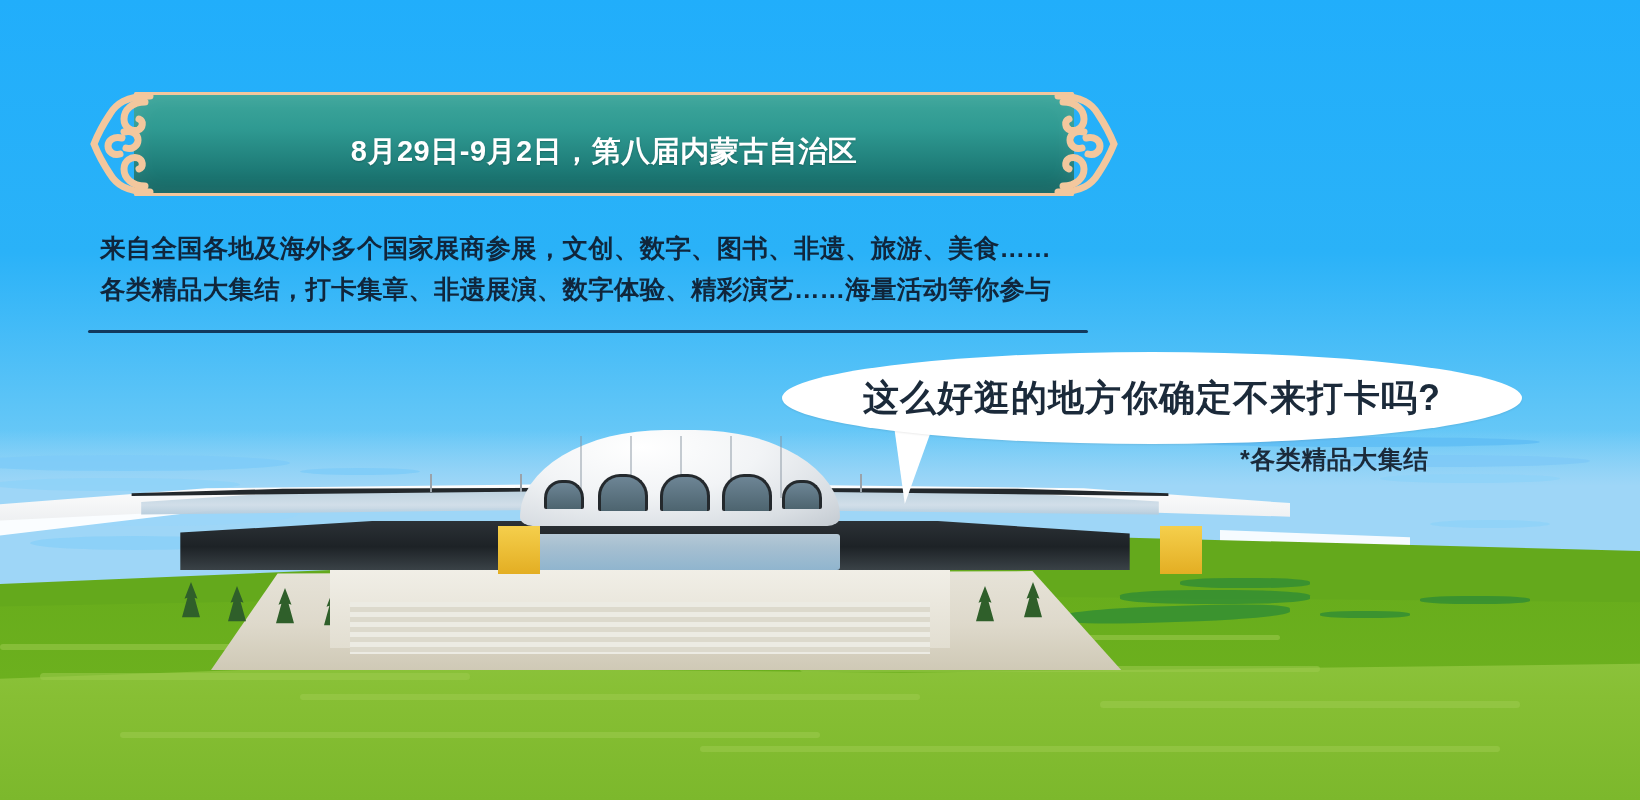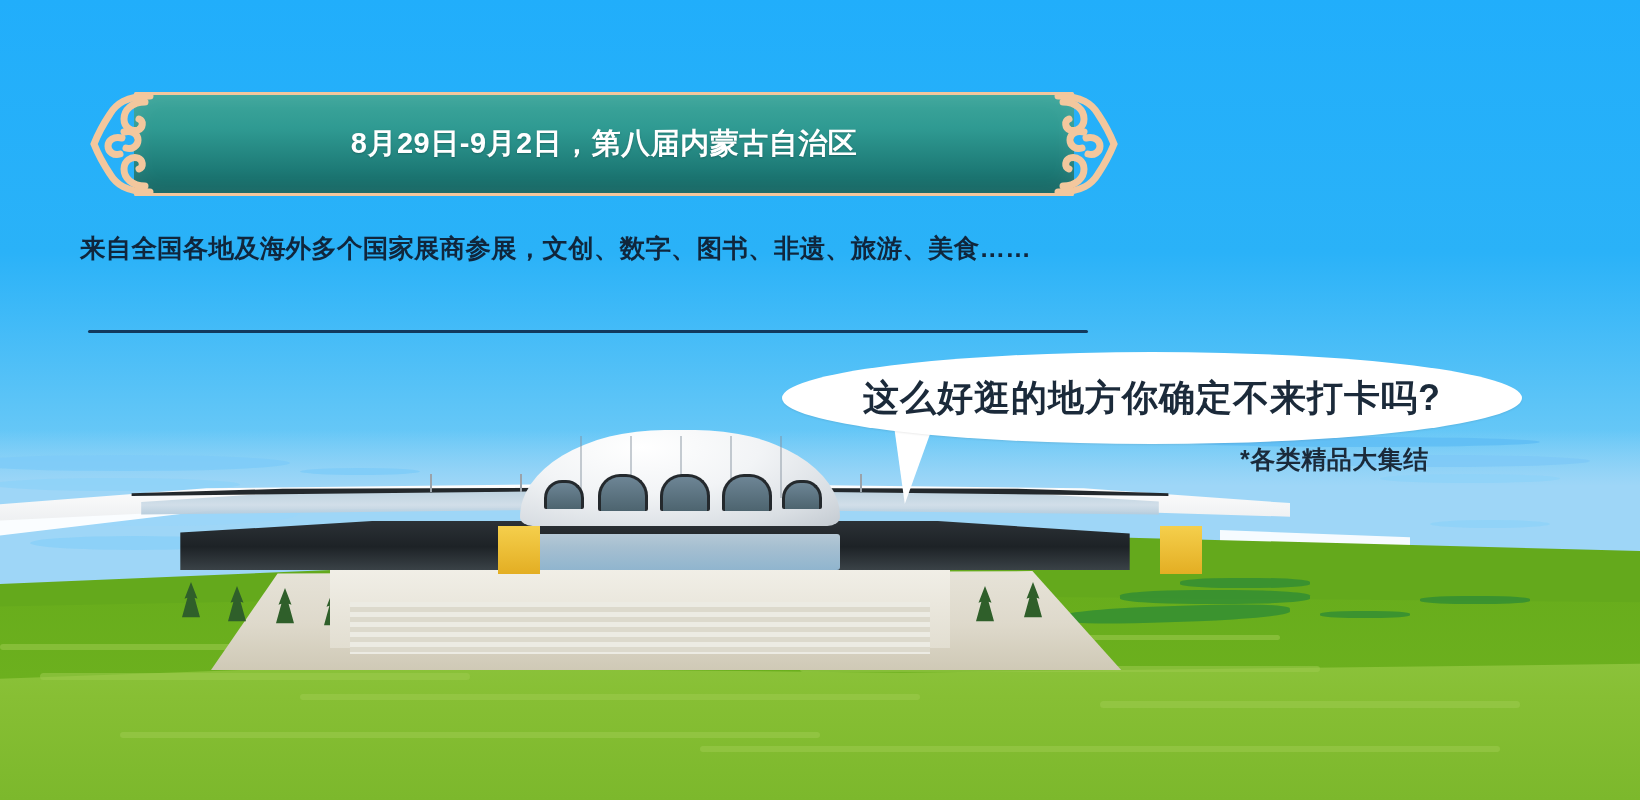--- a/index.html
+++ b/index.html
@@ -163,30 +163,30 @@
   .plate-line{
     position:absolute;left:46px;top:4px;width:940px;height:3px;background:#f3c79d;border-radius:2px;
   }
   .plate-line.bottom{top:105px;}
   
   .orn{position:absolute;top:0;width:86px;height:112px;}
   .ornL{left:0;}
   .ornR{right:0;transform:scaleX(-1);}
 
   .banner-text{
-    position:absolute;left:46px;top:4px;width:940px;height:104px;
+    position:absolute;left:46px;top:12px;width:940px;height:104px;
     display:flex;flex-direction:column;align-items:center;justify-content:center;
     color:#ffffff;font-weight:bold;font-size:29px;line-height:1.36;
     letter-spacing:.5px;text-shadow:0 1px 2px rgba(0,0,0,.22);
     white-space:nowrap;
   }
 
   
   .copy{
-    position:absolute;left:80px;top:228px;width:1010px;
+    position:absolute;left:100px;top:228px;width:1010px;
     color:#10263c;font-weight:bold;font-size:25.5px;line-height:1.62;
     letter-spacing:.2px;white-space:nowrap;
   }
   .rule{
     position:absolute;left:88px;top:330px;width:1000px;height:3px;
     background:#12395e;border-radius:2px;
   }
 
   
   .bubble-wrap{position:absolute;left:782px;top:352px;width:740px;height:150px;}
@@ -323,20 +323,21 @@
       </svg>
     </div>
 
     <div class="banner-text">
       <div>8月29日-9月2日，第八届内蒙古自治区</div>
     </div>
   </div>
 
   <div class="copy">
     <div>来自全国各地及海外多个国家展商参展，文创、数字、图书、非遗、旅游、美食……</div>
+    <div>各类精品大集结，打卡集章、非遗展演、数字体验、精彩演艺……海量活动等你参与</div>
   </div>
   <div class="rule"></div>
 
   <div class="bubble-wrap">
     <div class="bubble-tail"></div>
     <div class="bubble"></div>
     <div class="bubble-text">这么好逛的地方你确定不来打卡吗?</div>
   </div>
 
   <div class="footnote">*各类精品大集结</div>

